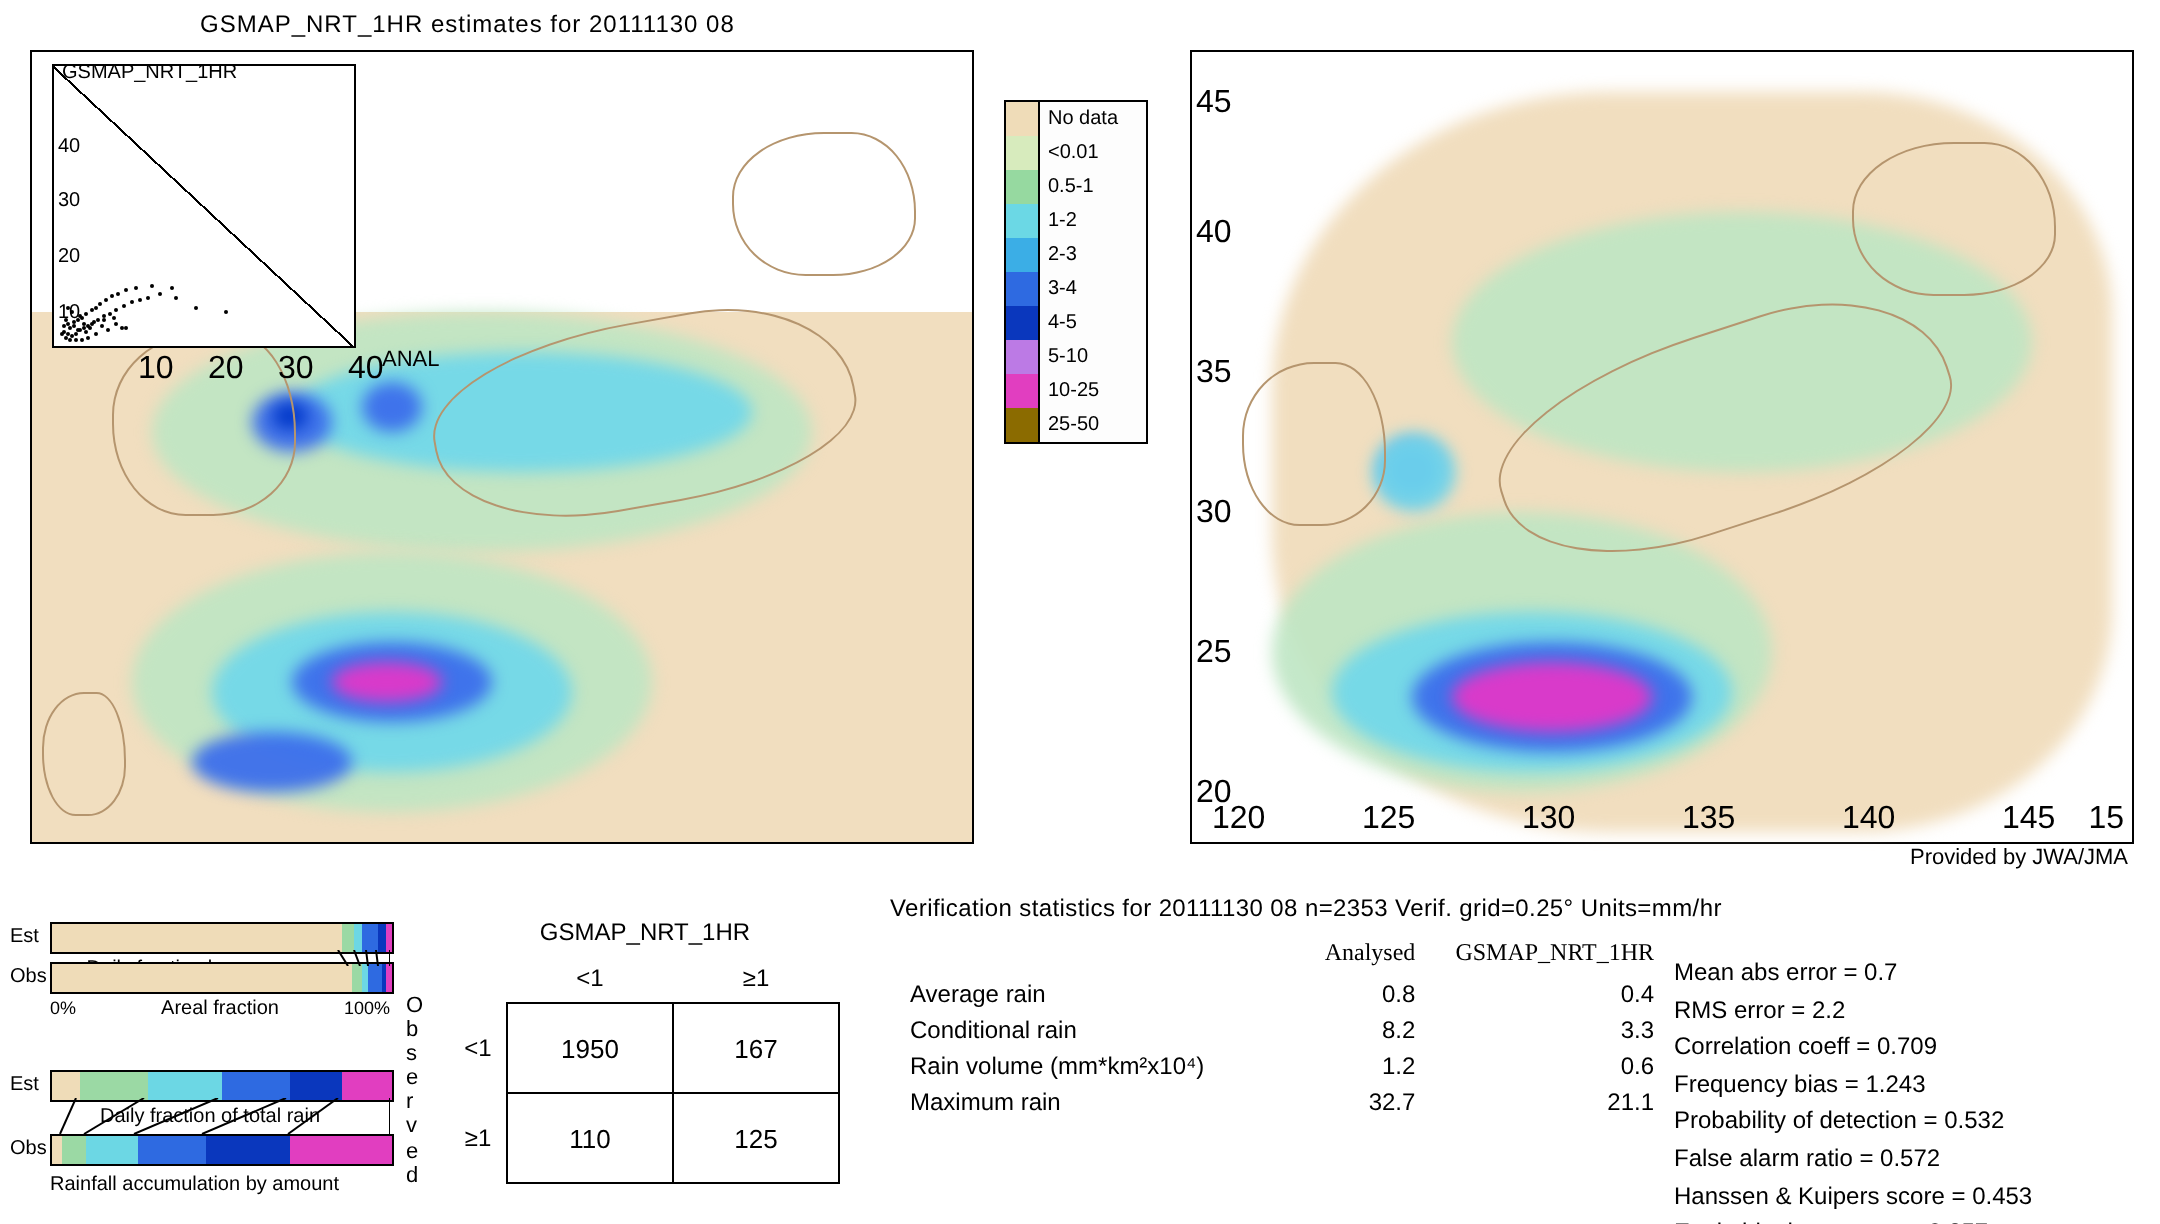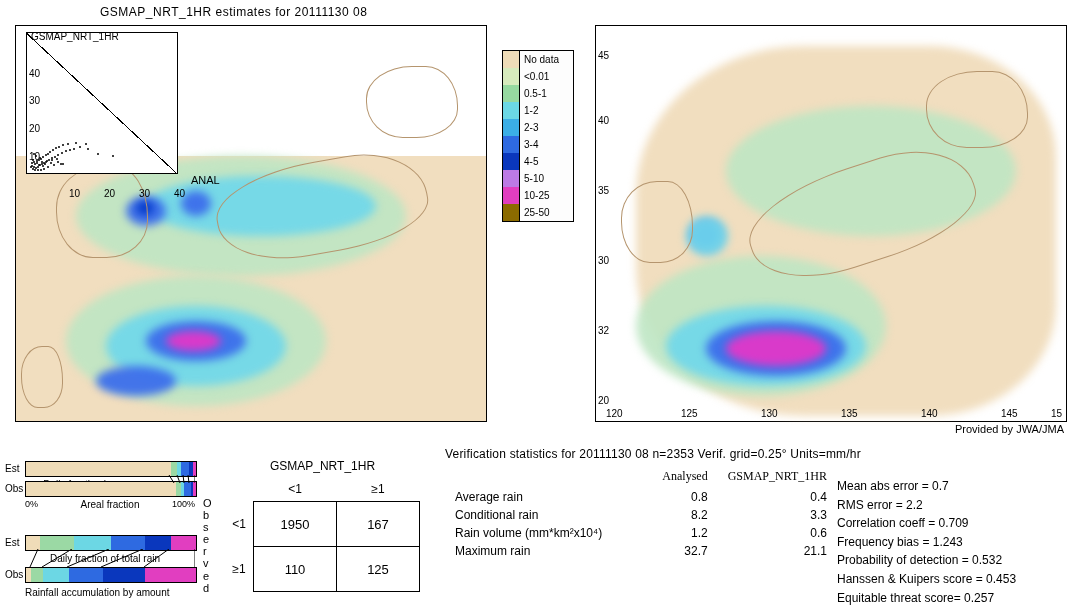--- a/index.html
+++ b/index.html
@@ -51,21 +51,21 @@
     z-index: 40;
   }
   .inset .diag {
     position: absolute; left: 0; top: 0; width: 100%; height: 100%;
     background: linear-gradient(to top right, transparent 49.5%, #000 49.5%, #000 50%, transparent 50%);
   }
   .inset-label { position: absolute; font-size: 10px; }
   .dot { position: absolute; width: 2px; height: 2px; background: #000; border-radius: 50%; }
   .cloud { filter: blur(0); }
   
-  .tick { position: absolute; font-size: 10px; color: #000; margin-top: 12px; }
+  .tick { position: absolute; font-size: 16px; color: #000; }
   .axis-note { position: absolute; font-size: 11px; }
   .jma-note { position: absolute; font-size: 11px; }
   
   .legend { position: absolute; top: 50px; left: 502px; width: 70px; border: 1px solid #000; background: #fdfdfd; }
   .legend-row { display: flex; align-items: center; height: 17px; }
   .legend-sw { width: 16px; height: 17px; border-right: 1px solid #000; }
   .legend-lab { padding-left: 4px; font-size: 10px; }
   
   .sw-nd { background: #efdcb8; }
   .sw-001 { background: #d7ebbd; }
@@ -279,21 +279,21 @@
 
     <div class="tick" style="bottom:2px; left:10px;">120</div>
     <div class="tick" style="bottom:2px; left:85px;">125</div>
     <div class="tick" style="bottom:2px; left:165px;">130</div>
     <div class="tick" style="bottom:2px; left:245px;">135</div>
     <div class="tick" style="bottom:2px; left:325px;">140</div>
     <div class="tick" style="bottom:2px; left:405px;">145</div>
     <div class="tick" style="bottom:2px; right:4px;text-align:center;">15</div>
 
     <div class="tick" style="left:2px; bottom:15px;">20</div>
-    <div class="tick" style="left:2px; bottom:85px;">32</div>
+    <div class="tick" style="left:2px; bottom:85px;">25</div>
     <div class="tick" style="left:2px; bottom:155px;">30</div>
     <div class="tick" style="left:2px; bottom:225px;">35</div>
     <div class="tick" style="left:2px; bottom:295px;">40</div>
     <div class="tick" style="left:2px; bottom:360px;">45</div>
   </div>
   <div class="jma-note" style="top:423px; left:955px;">Provided by JWA/JMA</div>
 
   <div class="bottom">
 
     <div class="small-title" style="left:10px; top:0;">Daily fraction by occurrence</div>
@@ -415,20 +415,21 @@
                 </tr>
               </tbody>
           </table>
         </div>
         <div class="vs-metrics" id="vs-metrics">
             <div>Mean abs error = 0.7</div>
             <div>RMS error = 2.2</div>
             <div>Correlation coeff = 0.709</div>
             <div>Frequency bias = 1.243</div>
             <div>Probability of detection = 0.532</div>
+            <div>False alarm ratio = 0.572</div>
             <div>Hanssen &amp; Kuipers score = 0.453</div>
             <div>Equitable threat score= 0.257</div>
           </div>
       </div>
     </div>
 
   </div>
 </div>
 
 </body></html>

